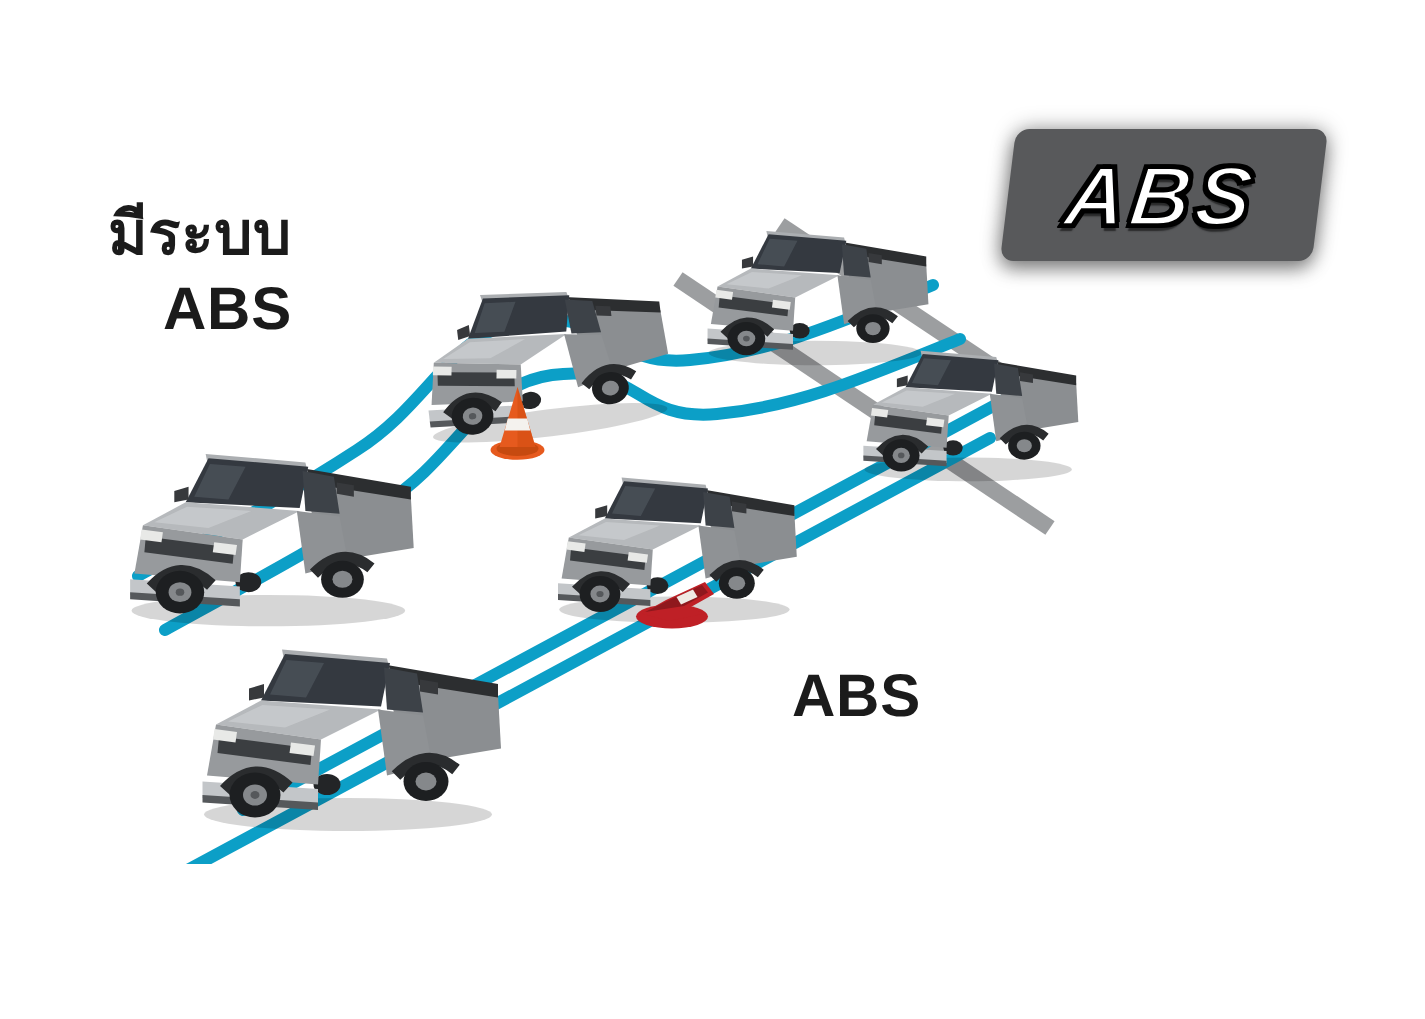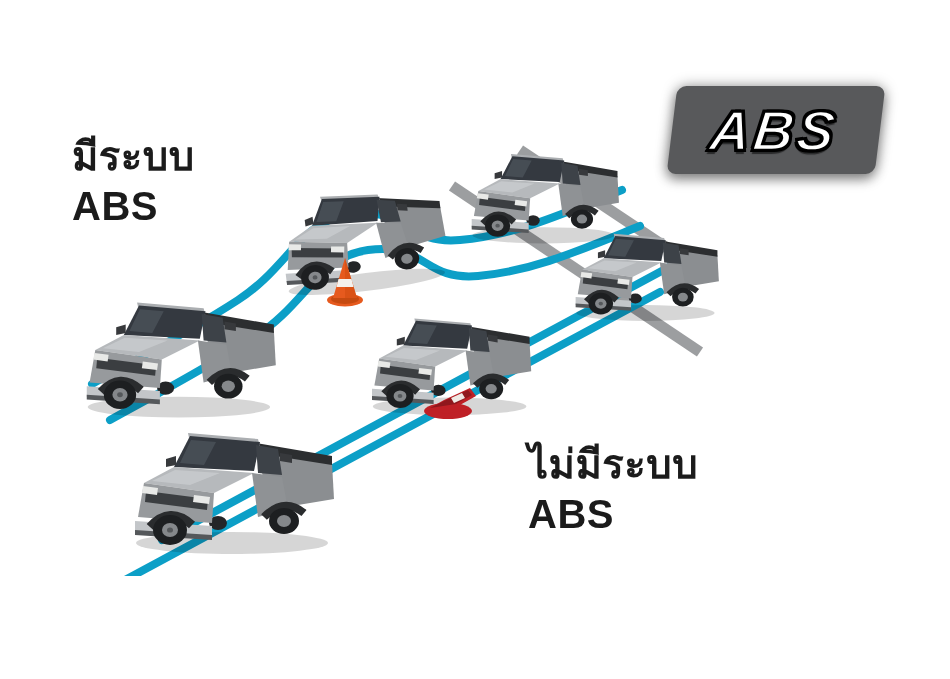--- a/index.html
+++ b/index.html
@@ -1,20 +1,21 @@
 <!DOCTYPE html>
 <html style="--background: #ffffff; --track-blue: #0c9fc7; --road-gray: #9c9ea0; --cone-orange: #e65a1e; --cone-red: #bf2026; --badge-bg: #58595b; --badge-text: #ffffff; --label-text: #1b1b1b;"><head>
 <meta charset="utf-8">
 <title>ABS</title>
 <style>
   html,body{margin:0;padding:0;background:#fff;}
   .canvas{
     position:relative;width:950px;height:576px;overflow:hidden;
     background:var(--background,#ffffff);
     font-family:"Liberation Sans","DejaVu Sans",sans-serif;
+    text-align:right;
   }
   .scene{position:absolute;left:0;top:0;width:950px;height:679px;}
   .label{
     position:absolute;color:var(--label-text,#1b1b1b);
     font-size:40px;font-weight:600;line-height:1.24;letter-spacing:.5px;
     white-space:nowrap;
   }
   .label-with-abs{left:72px;top:132px;}
   .label-without-abs{left:528px;top:440px;}
   .abs-badge{
@@ -137,21 +138,20 @@
       <use href="#truck-shape"></use>
     </g>
   </svg>
 
   <div class="label label-with-abs">
     <div>มีระบบ</div>
     <div>ABS</div>
   </div>
 
   <div class="label label-without-abs">
-    <div>ไม่มีระบบ</div>
     <div>ABS</div>
   </div>
 
   <div class="abs-badge">
     <span>ABS</span>
   </div>
 
 </div>
 
 </body></html>

